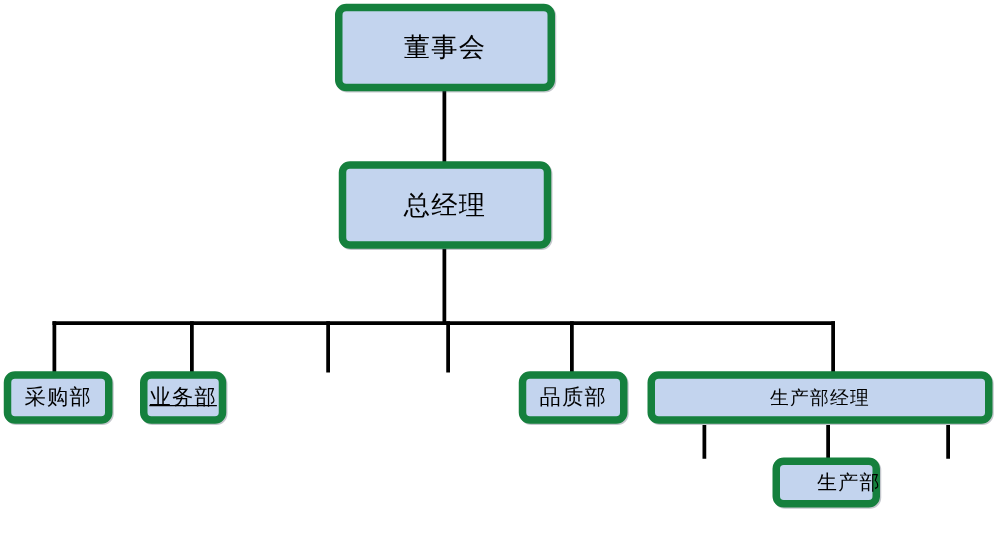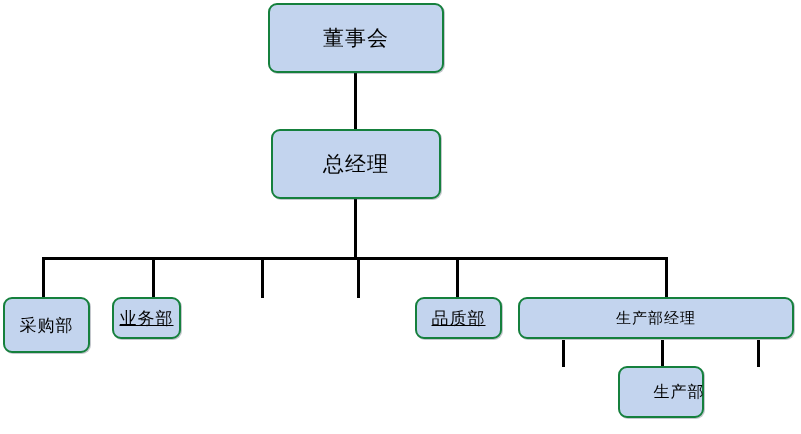--- a/index.html
+++ b/index.html
@@ -14,21 +14,21 @@
     position: relative;
     width: 801px;
     height: 434px;
     background: #ffffff;
     overflow: hidden;
   }
   .node {
     position: absolute;
     box-sizing: border-box;
     background: #c3d4ee;
-    border: 2px solid #15803d;
+    border: 6px solid #15803d;
     border-radius: 9px;
     display: flex;
     align-items: center;
     justify-content: center;
     color: #000000;
     font-family: "DejaVu Sans", "Liberation Sans", sans-serif;
     letter-spacing: 1px;
     white-space: nowrap;
     box-shadow: 1px 1px 0 rgba(60,70,90,0.30);
   }
@@ -72,37 +72,37 @@
   <div class="conn conn-v" style="left:757px; top:340px; height:27px;"></div>
 
   <div class="node level-0" style="left:268px; top:3px; width:176px; height:70px;">
     <span class="node-label">董事会</span>
   </div>
 
   <div class="node level-1" style="left:271px; top:129px; width:170px; height:70px;">
     <span class="node-label">总经理</span>
   </div>
 
-  <div class="node level-2" style="left:3px; top:297px; width:87px; height:56px;">
+  <div class="node level-2" style="left:3px; top:297px; width:87px; height:42px;">
     <span class="node-label">采购部</span>
   </div>
 
   <div class="node level-2" style="left:112px; top:297px; width:69px; height:42px;text-decoration:underline;">
     <span class="node-label">业务部</span>
   </div>
 
 
 
-  <div class="node level-2" style="left:415px; top:297px; width:87px; height:42px;text-decoration:underline;">
+  <div class="node level-2" style="left:415px; top:297px; width:87px; height:42px;">
     <span class="node-label">品质部</span>
   </div>
 
   <div class="node level-2 wide" style="left:518px; top:297px; width:276px; height:42px;">
     <span class="node-label">生产部经理</span>
   </div>
 
 
-  <div class="node level-3" style="left:618px; top:366px; width:86px; height:52px;padding-left:36px;">
+  <div class="node level-3" style="left:618px; top:366px; width:86px; height:40px;padding-left:36px;">
     <span class="node-label">生产部</span>
   </div>
 
 
 </div>
 
 </body></html>

